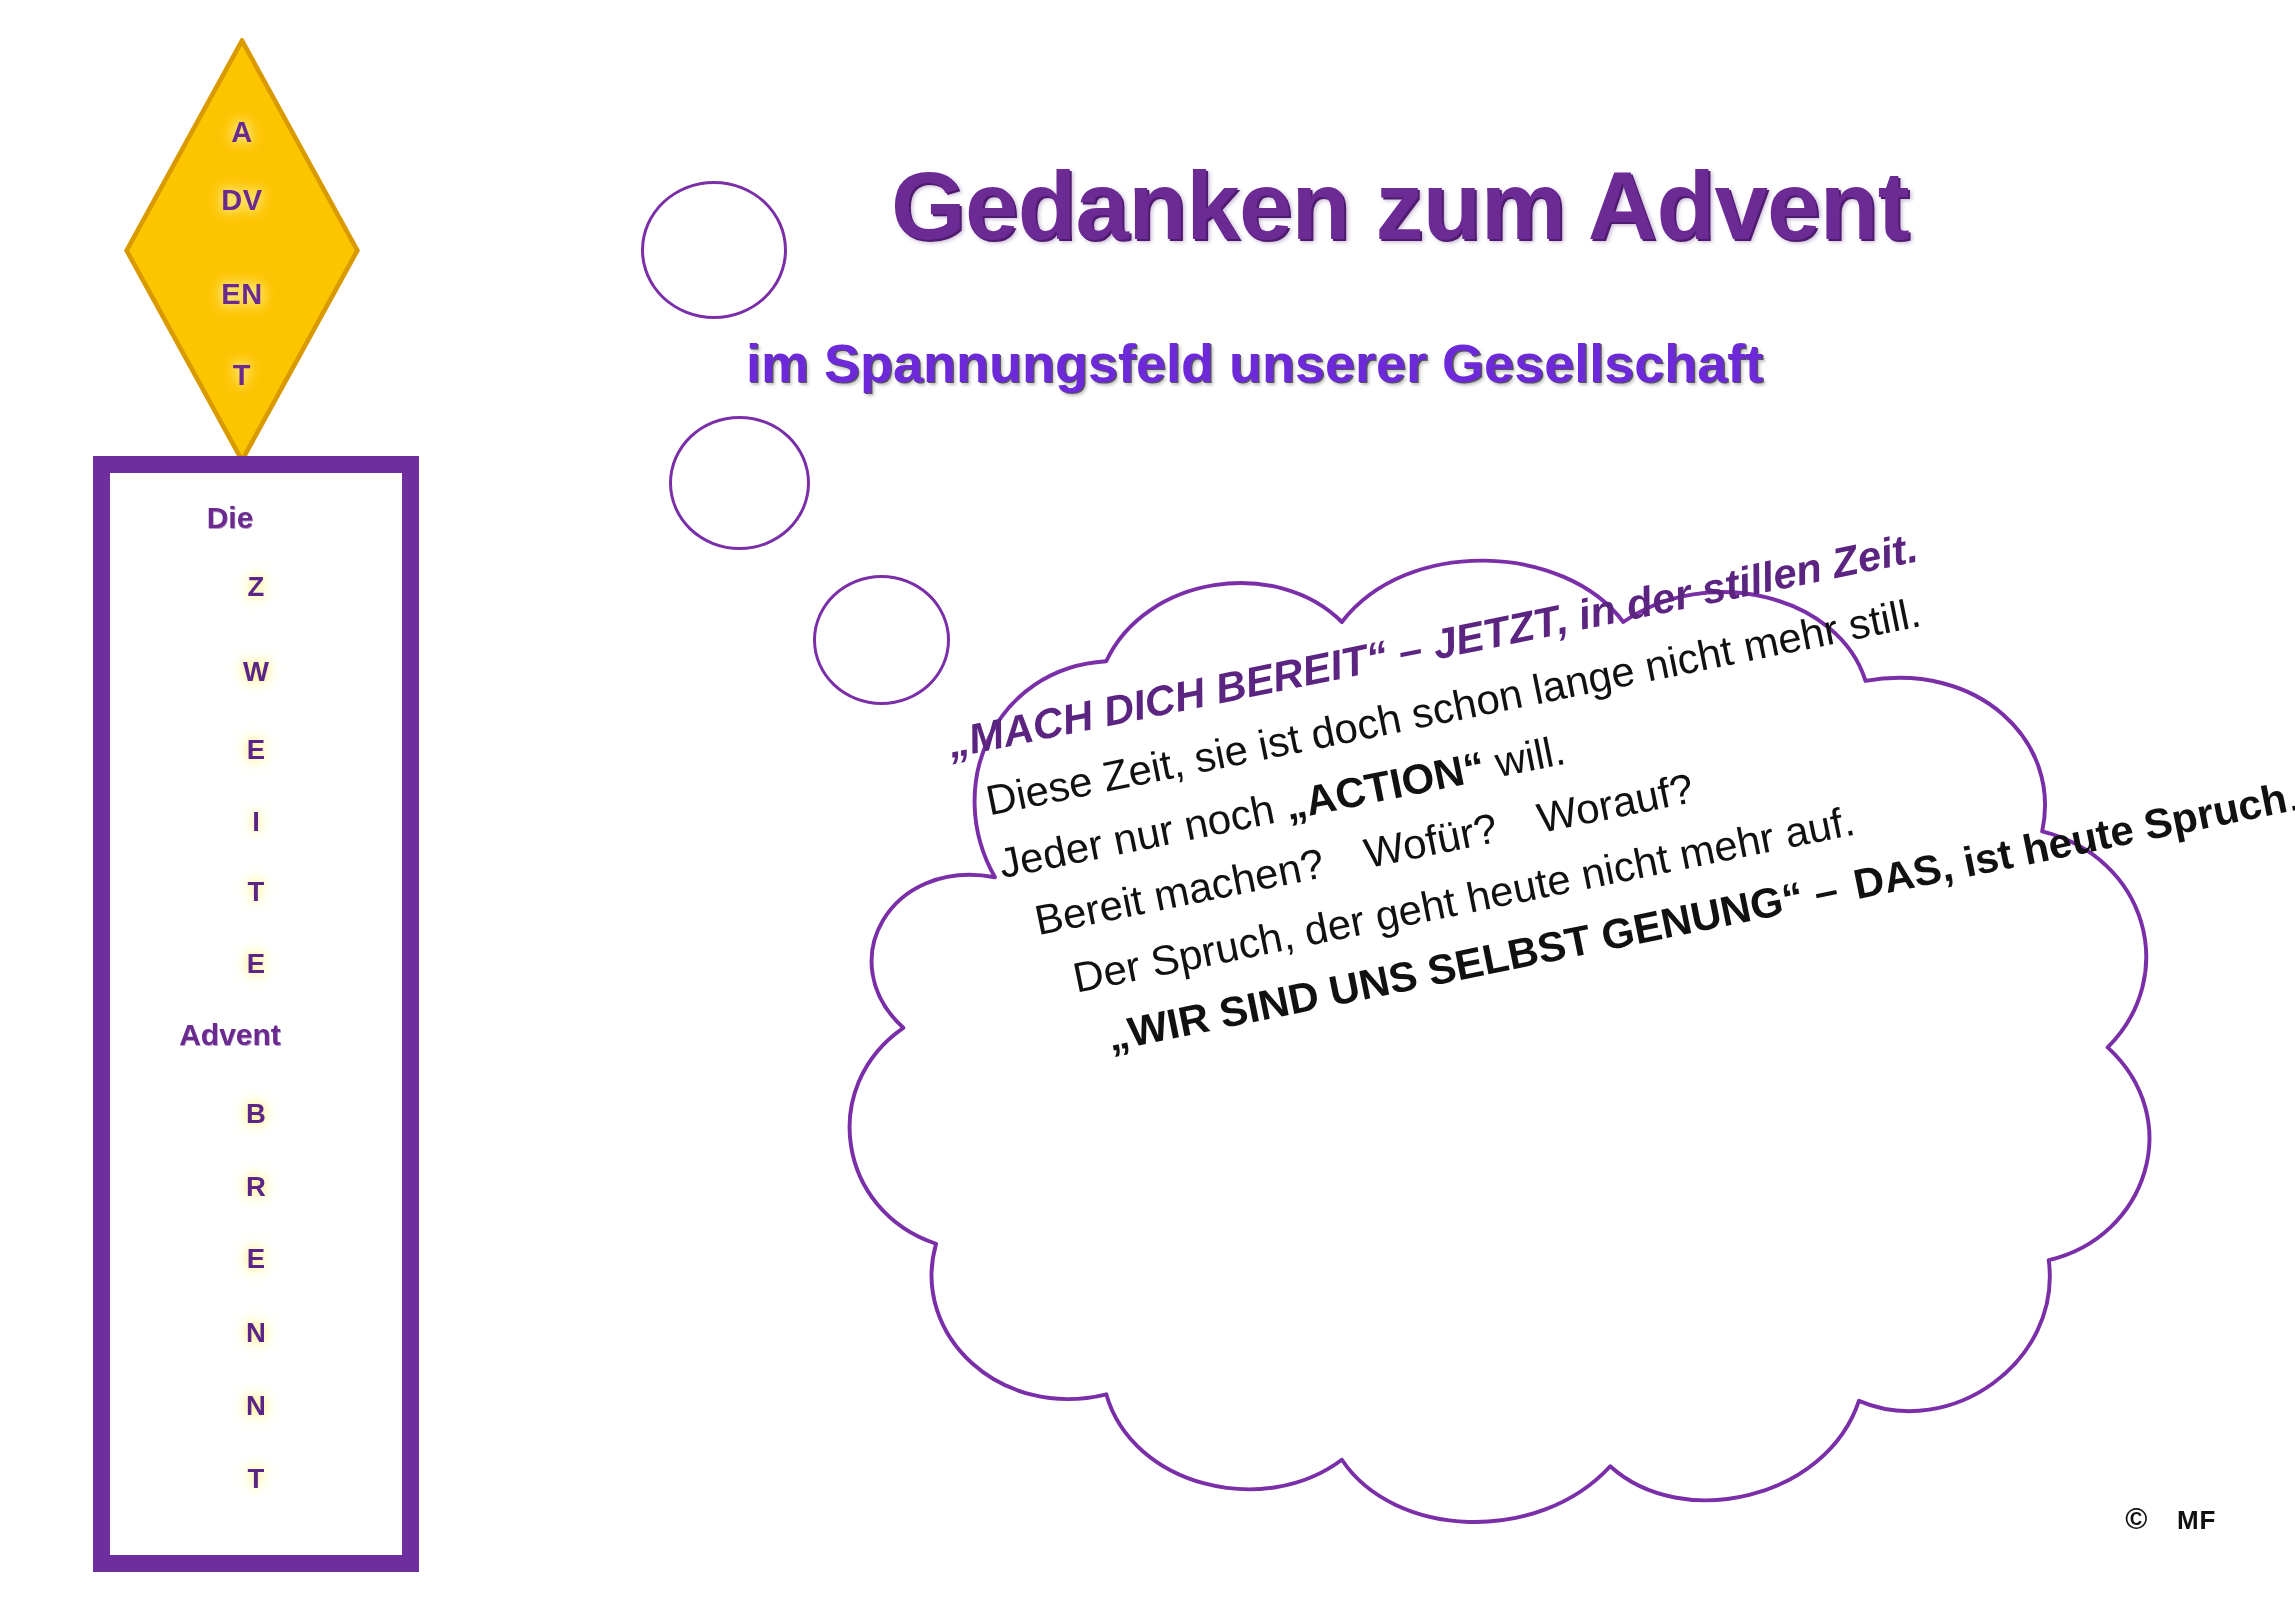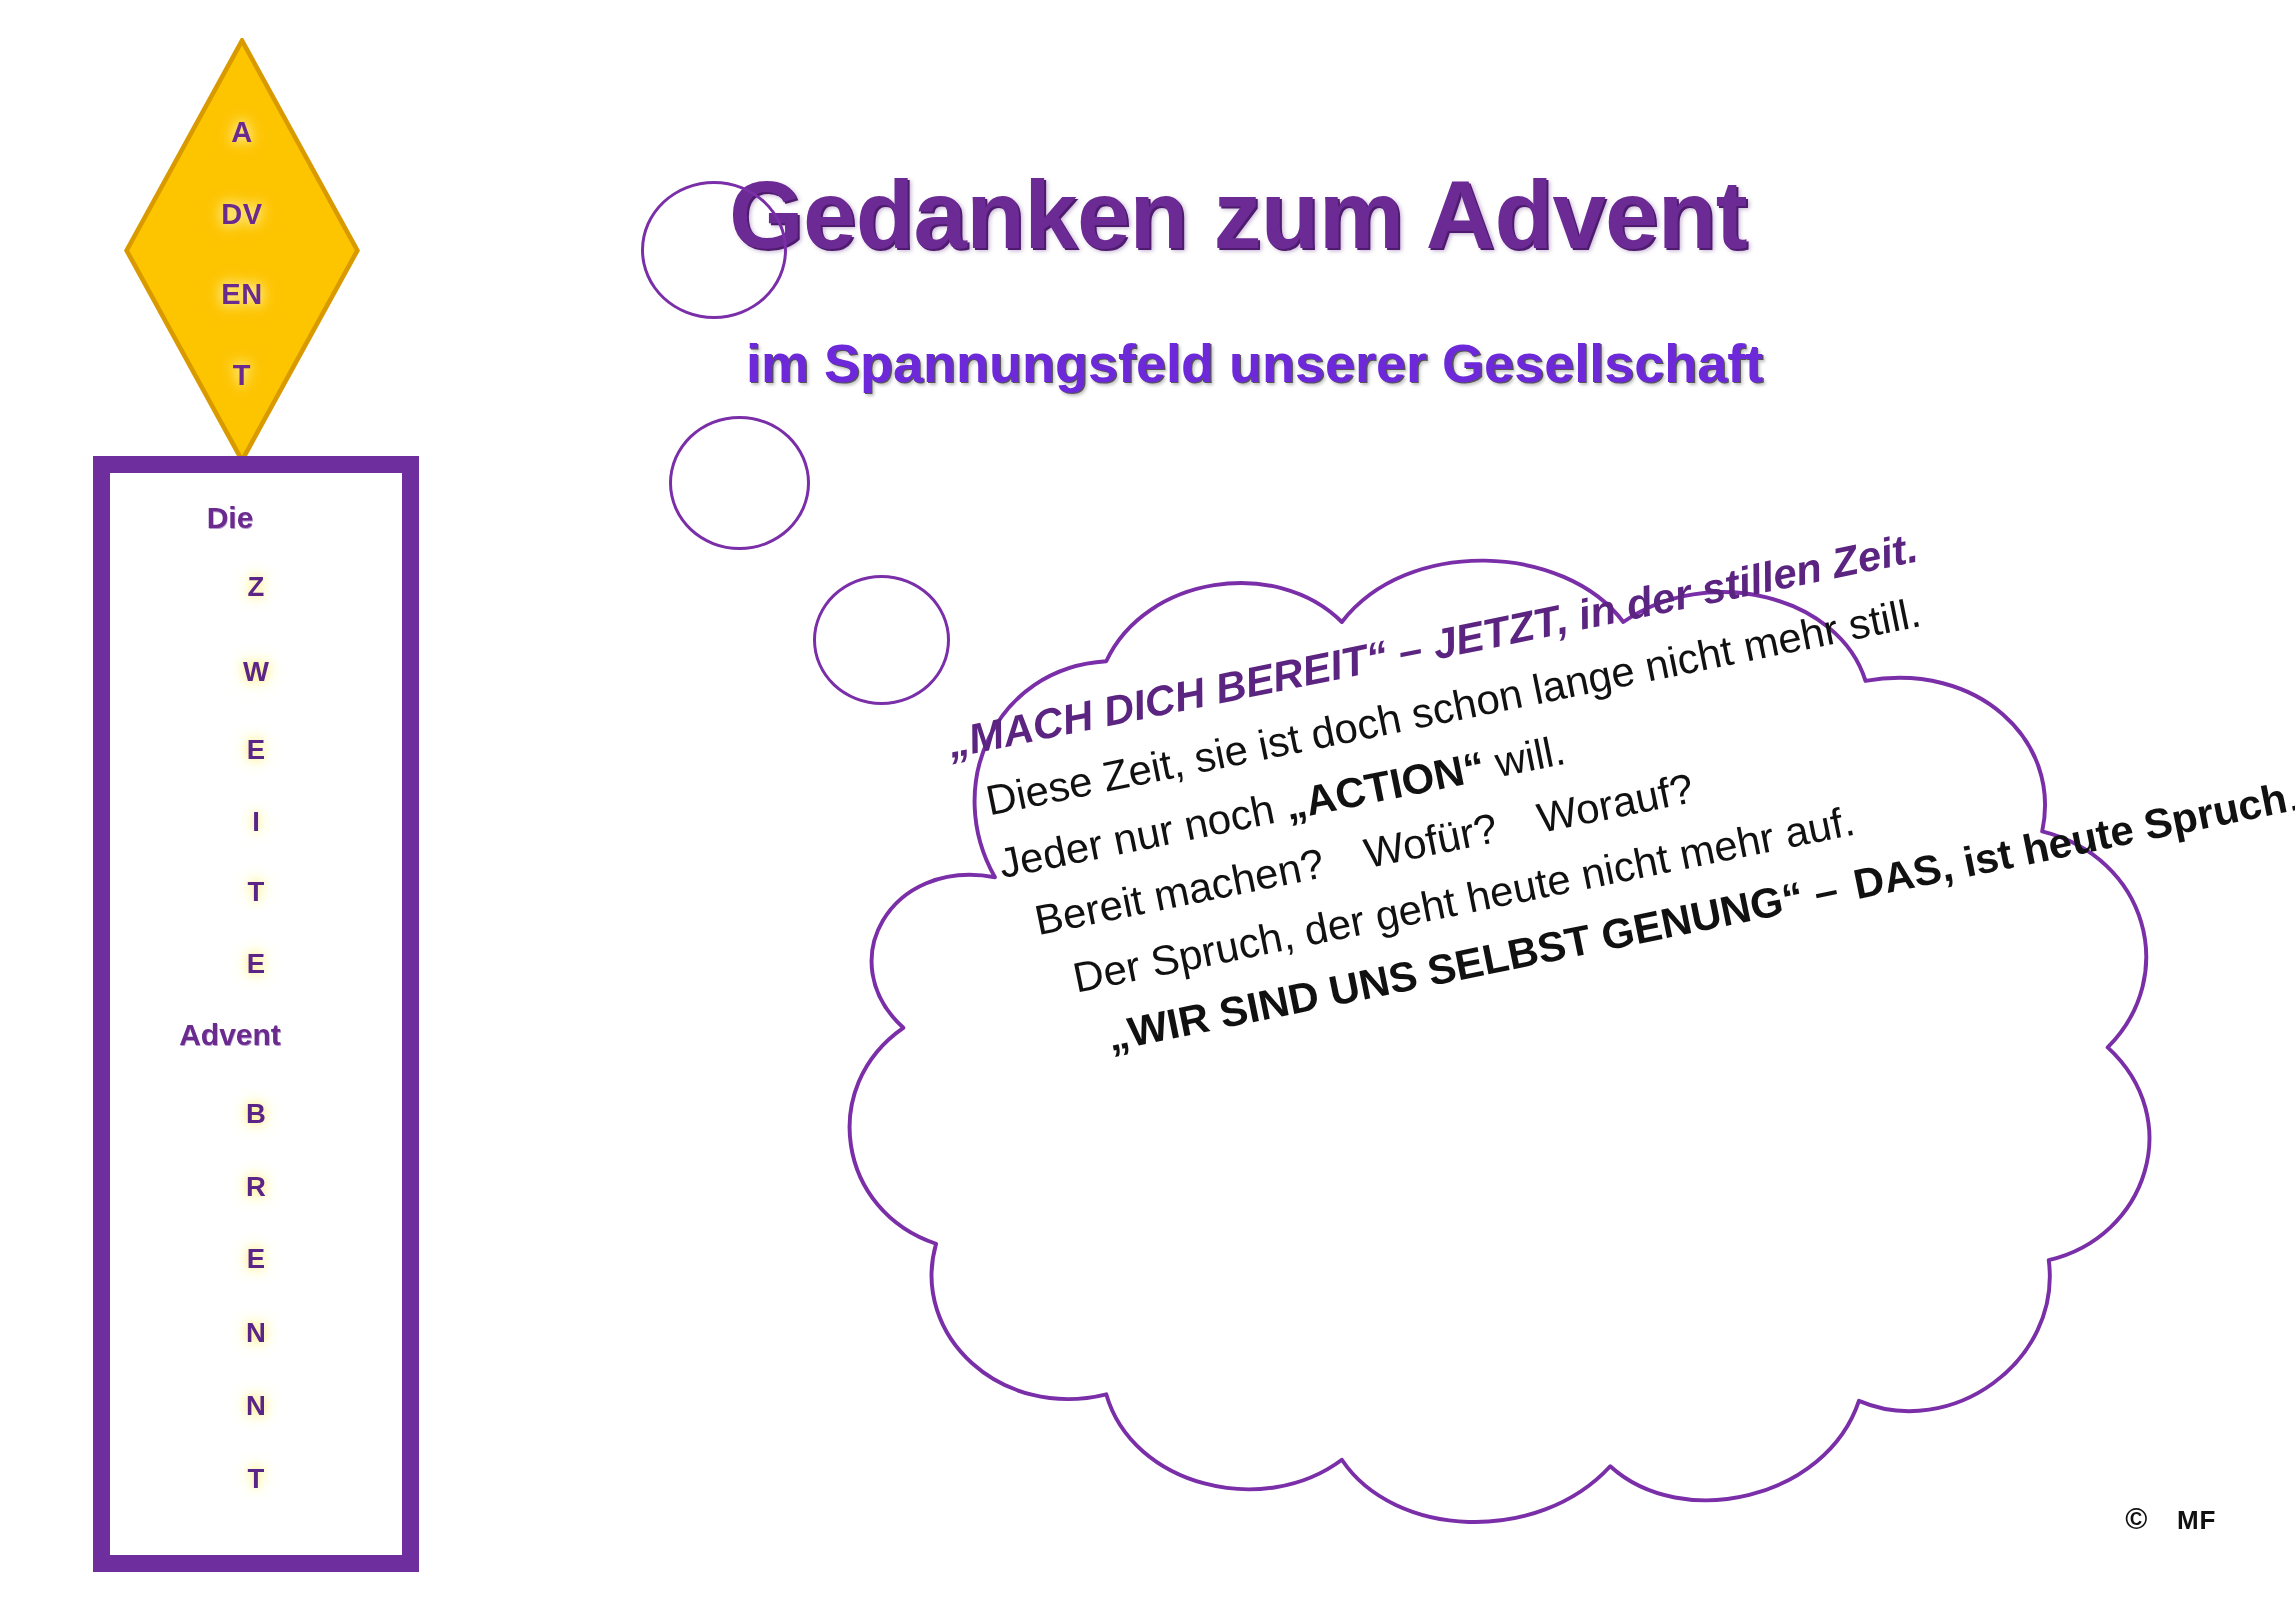--- a/index.html
+++ b/index.html
@@ -39,21 +39,21 @@
     left: 124px;
     text-align: center;
     font-family: "Liberation Sans", sans-serif;
     font-weight: bold;
     font-size: 29px;
     color: #6A2A8E;
     letter-spacing: 0.7px;
     text-shadow: 0 0 10.5px #FFF6B0, 0 0 17px #FFF2A0;
   }
   #flame-letter-a  { top: 116px; }
-  #flame-letter-dv { top: 198px; }
+  #flame-letter-dv { top: 184px; }
   #flame-letter-en { top: 278px; }
   #flame-letter-t  { top: 359px; }
 
   
   #candle-body {
     position: absolute;
     left: 93px;
     top: 456px;
     width: 326px;
     height: 1116px;
@@ -95,23 +95,24 @@
     top: 149px;
     width: 1374px;
   }
   #page-title {
     font-family: "Liberation Sans", sans-serif;
     font-weight: bold;
     font-size: 96px;
     color: #6C2A94;
     letter-spacing: -0.7px;
     line-height: 1.05;
-    margin: 16px;
+    margin: 7px;
     text-shadow: 2px 2px 0 #4E1B6E, 3.3px 3.3px 4.6px rgba(80,30,120,0.35);
     white-space: nowrap;
+    text-align: center;
   }
   #page-subtitle {
     position: absolute;
     left: 746px;
     top: 332px;
     font-family: "Liberation Sans", sans-serif;
     font-weight: bold;
     font-size: 54px;
     color: #6d28d9;
     letter-spacing: 0px;

